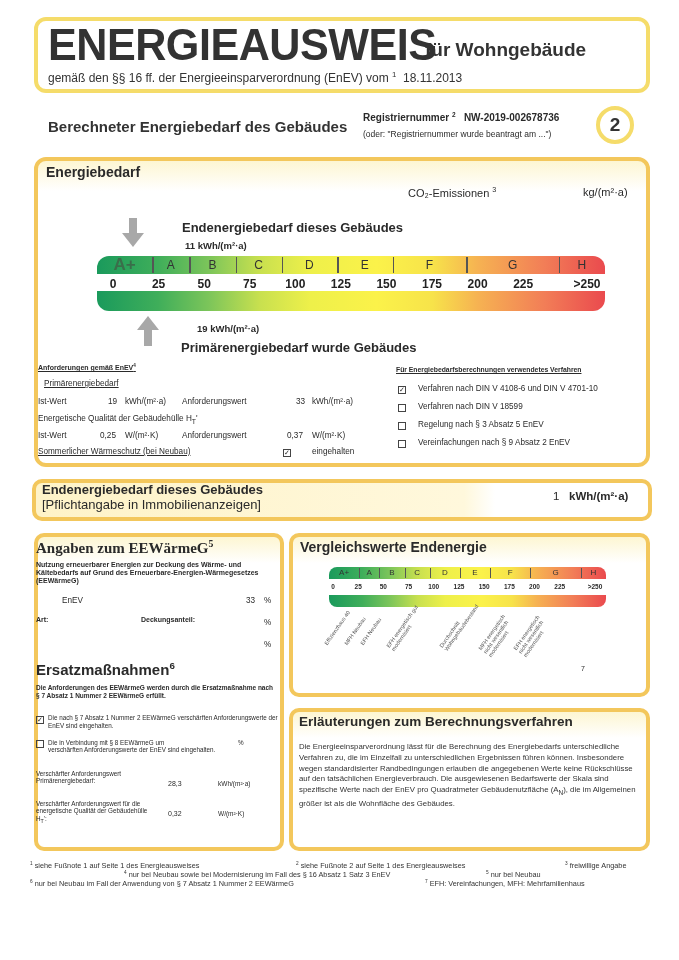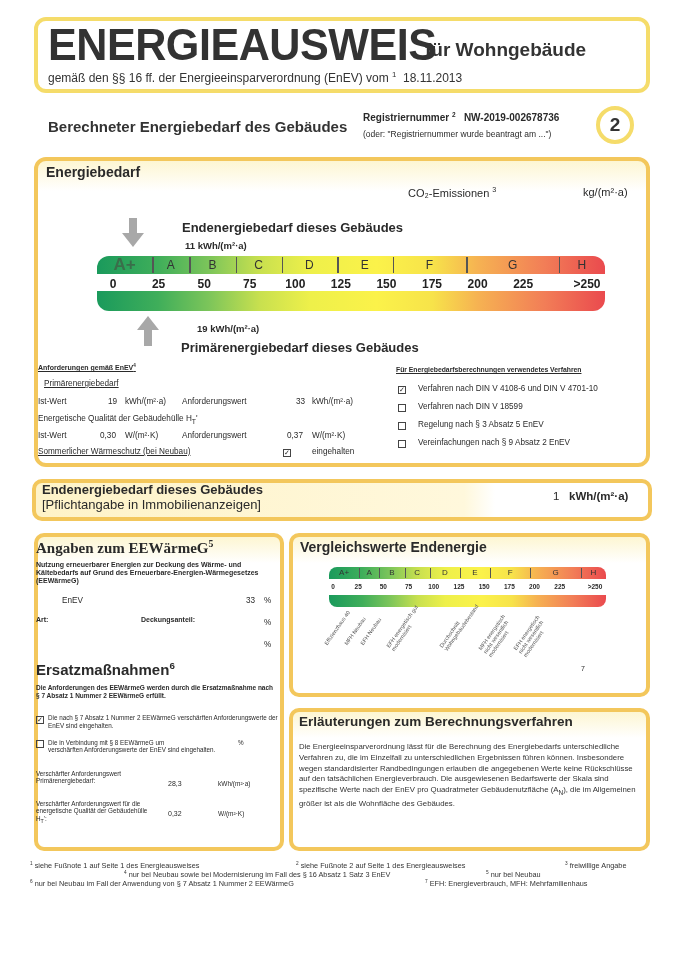--- a/index.html
+++ b/index.html
@@ -148,38 +148,38 @@
     <div class="tick" style="left: 523.192px;">225</div>
     <div class="tick" style="left: 587px;">&gt;250</div>
   </div>
 <div class="scale-bot"></div>
 
 <svg class="arrow-up" id="arrow-prim" viewBox="0 0 22 30" style="top: 316px; left: 136.638px;">
   <polygon points="0,14 22,14 11,0" fill="#a8a8a8"></polygon>
   <rect x="7" y="13" width="8" height="17" fill="#a8a8a8"></rect>
 </svg>
 <div class="abs" id="prim-val">19 kWh/(m²·a)</div>
-<div class="abs" id="prim-label">Primärenergiebedarf dieses Gebäudes</div>
+<div class="abs" id="prim-label">Primärenergiebedarf wurde Gebäudes</div>
 
 <div class="abs req-h">
   <span>Anforderungen gemäß EnEV</span><sup>4</sup>
 </div>
 <div class="row-txt ul" style="left:44px;top:379px;">Primärenergiebedarf</div>
 <div class="row-txt" style="left:38px;top:397px;">Ist-Wert</div>
 <div class="row-txt" style="left:108px;top:397px;">19</div>
 <div class="row-txt" style="left:125px;top:397px;">kWh/(m²·a)</div>
 <div class="row-txt" style="left:182px;top:397px;">Anforderungswert</div>
 <div class="row-txt" style="left:296px;top:397px;">33</div>
 <div class="row-txt" style="left:312px;top:397px;">kWh/(m²·a)</div>
 
 <div class="row-txt" style="left:38px;top:414px;">
   <span>Energetische Qualität der Gebäudehülle H</span><sub>T</sub>'
 </div>
 <div class="row-txt" style="left:38px;top:431px;">Ist-Wert</div>
-<div class="row-txt" style="left:100px;top:431px;">0,30</div>
+<div class="row-txt" style="left:100px;top:431px;">0,25</div>
 <div class="row-txt" style="left:125px;top:431px;">W/(m²·K)</div>
 <div class="row-txt" style="left:182px;top:431px;">Anforderungswert</div>
 <div class="row-txt" style="left:287px;top:431px;">0,37</div>
 <div class="row-txt" style="left:312px;top:431px;">W/(m²·K)</div>
 
 <div class="row-txt ul" style="left:38px;top:447px;">Sommerlicher Wärmeschutz (bei Neubau)</div>
 <div class="cb" style="left:283px;top:449px;">✓</div>
 <div class="row-txt" style="left:312px;top:447px;">eingehalten</div>
 
 <div class="row-txt" style="left:396px;top:366px;font-size:6.8px;font-weight:bold;text-decoration:underline;">Für Energiebedarfsberechnungen verwendetes Verfahren</div>
@@ -292,15 +292,15 @@
     <span style="position:absolute;left:0;"><sup>1</sup> <span>siehe Fußnote 1 auf Seite 1 des Energieausweises</span></span>
     <span style="position:absolute;left:266px;"><sup>2</sup> <span>siehe Fußnote 2 auf Seite 1 des Energieausweises</span></span>
     <span style="position:absolute;left:535px;"><sup>3</sup> <span>freiwillige Angabe</span></span>
   </div>
   <div style="position:relative;height:9px;margin-top:0;">
     <span style="position:absolute;left:94px;"><sup>4</sup> <span>nur bei Neubau sowie bei Modernisierung im Fall des § 16 Absatz 1 Satz 3 EnEV</span></span>
     <span style="position:absolute;left:456px;"><sup>5</sup> <span>nur bei Neubau</span></span>
   </div>
   <div style="position:relative;height:9px;">
     <span style="position:absolute;left:0;"><sup>6</sup> <span>nur bei Neubau im Fall der Anwendung von § 7 Absatz 1 Nummer 2 EEWärmeG</span></span>
-    <span style="position:absolute;left:395px;"><sup>7</sup> <span>EFH: Energieverbrauch, MFH: Mehrfamilienhaus</span></span>
+    <span style="position:absolute;left:395px;"><sup>7</sup> <span>EFH: Vereinfachungen, MFH: Mehrfamilienhaus</span></span>
   </div>
 </div>
 
 </body></html>

